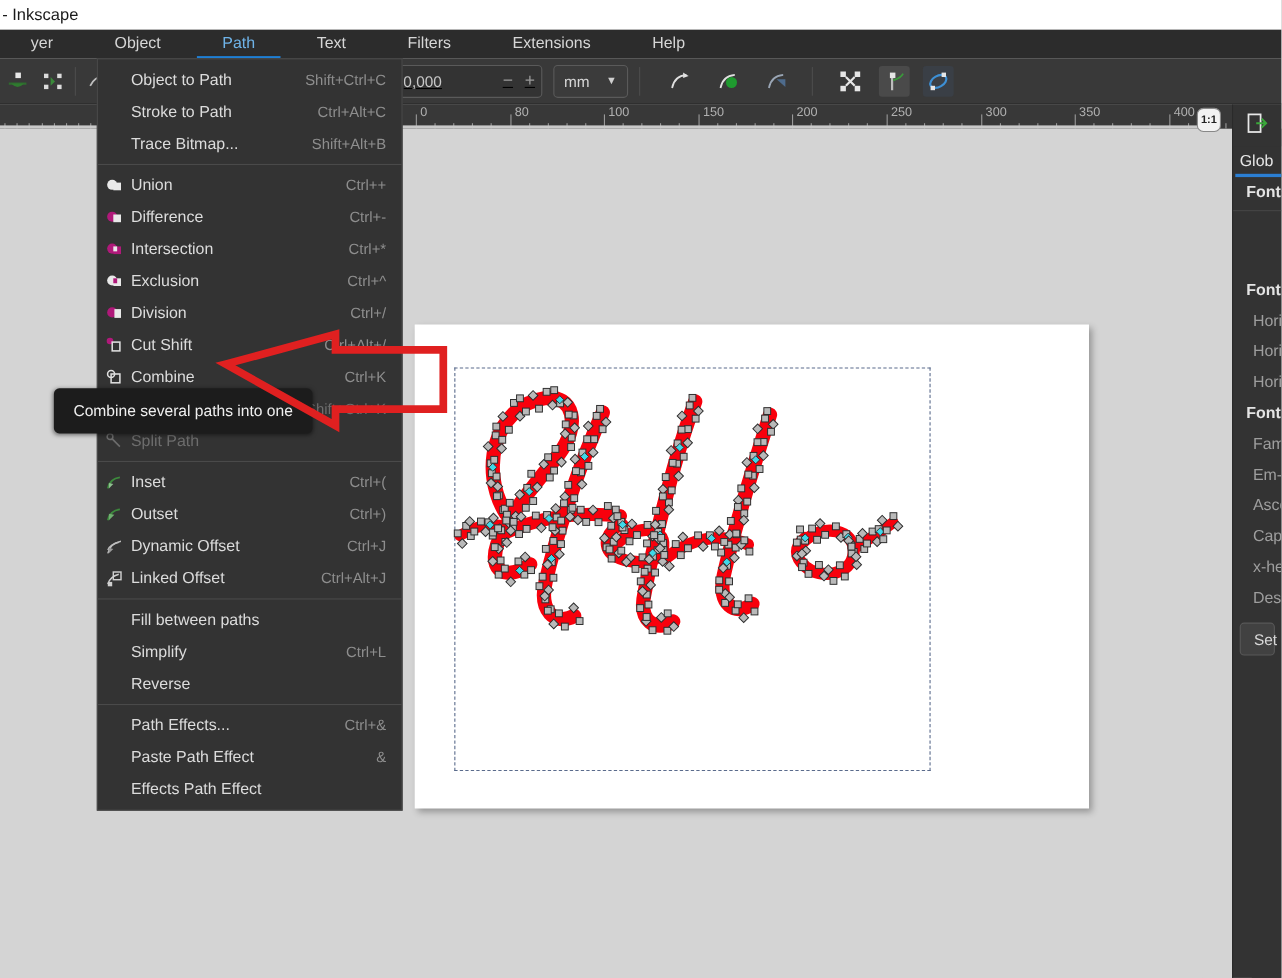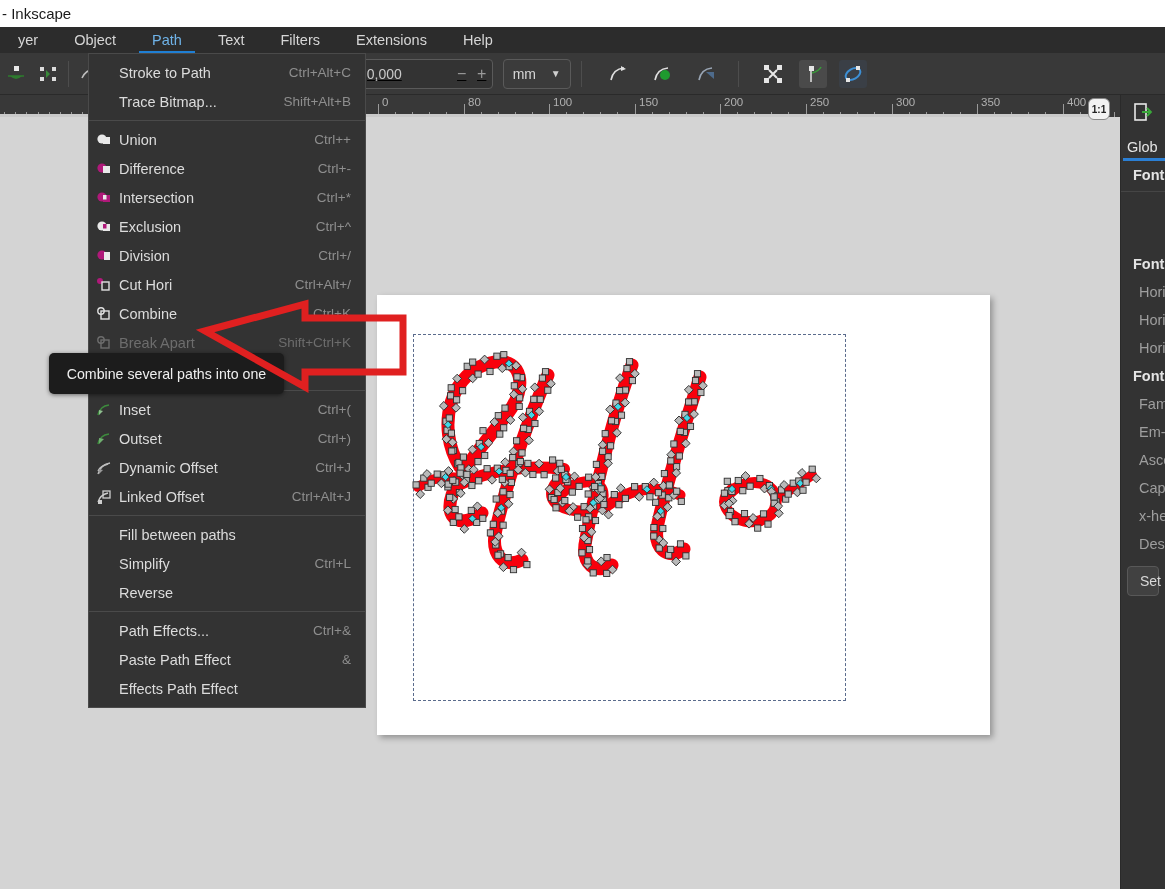--- a/index.html
+++ b/index.html
@@ -19,21 +19,21 @@
     white-space: nowrap;
   }
 
   
   .menubar {
     position: absolute; left: 0; top: 27px; width: 1165px; height: 26px;
     background: #2c2c2c; display: flex; align-items: stretch;
     padding-left: 0px;
   }
   .menu-item {
-    font-size: 14.5px; color: #d6d6d6; padding: 0 18px;
+    font-size: 14.5px; color: #d6d6d6; padding: 0 28px;
     display: flex; align-items: center; white-space: nowrap;
     cursor: default;
   }
   .menu-item.active { color: #6fb3e8; position: relative; }
   .menu-item.active::after {
     content: ""; position: absolute; left: 5px; right: 5px; bottom: 0;
     height: 2px; background: #1f7fd4;
   }
 
   
@@ -786,20 +786,25 @@
         <div class="rp-row">Caps</div>
         <div class="rp-row">x-he</div>
         <div class="rp-row">Desc</div>
       </div>
     <div class="rp-btn">Set</div>
   </div>
 
   <div class="dropdown" id="dropdown">
       <div class="mrow">
         <span class="micon"></span>
+        <span class="mlabel">Object to Path</span>
+        <span class="maccel">Shift+Ctrl+C</span>
+      </div>
+      <div class="mrow">
+        <span class="micon"></span>
         <span class="mlabel">Stroke to Path</span>
         <span class="maccel">Ctrl+Alt+C</span>
       </div>
       <div class="mrow">
         <span class="micon"></span>
         <span class="mlabel">Trace Bitmap...</span>
         <span class="maccel">Shift+Alt+B</span>
       </div>
       <div class="msep"></div>
       <div class="mrow">
@@ -854,21 +859,21 @@
         <span class="mlabel">Division</span>
         <span class="maccel">Ctrl+/</span>
       </div>
       <div class="mrow">
         <span class="micon">
           <svg width="16" height="16" viewBox="0 0 16 16">
             <circle cx="4" cy="4" r="3" fill="#b0197a"></circle>
             <rect x="6" y="5" width="7" height="8" fill="none" stroke="#e0e0e0" stroke-width="1.4"></rect>
           </svg>
         </span>
-        <span class="mlabel">Cut Hori</span>
+        <span class="mlabel">Cut Shift</span>
         <span class="maccel">Ctrl+Alt+/</span>
       </div>
       <div class="mrow">
         <span class="micon">
           <svg width="16" height="16" viewBox="0 0 16 16">
             <circle cx="5" cy="5" r="3.2" fill="none" stroke="#e0e0e0" stroke-width="1.4"></circle>
             <rect x="5" y="5" width="8" height="8" fill="none" stroke="#e0e0e0" stroke-width="1.4"></rect>
           </svg>
         </span>
         <span class="mlabel">Combine</span>

